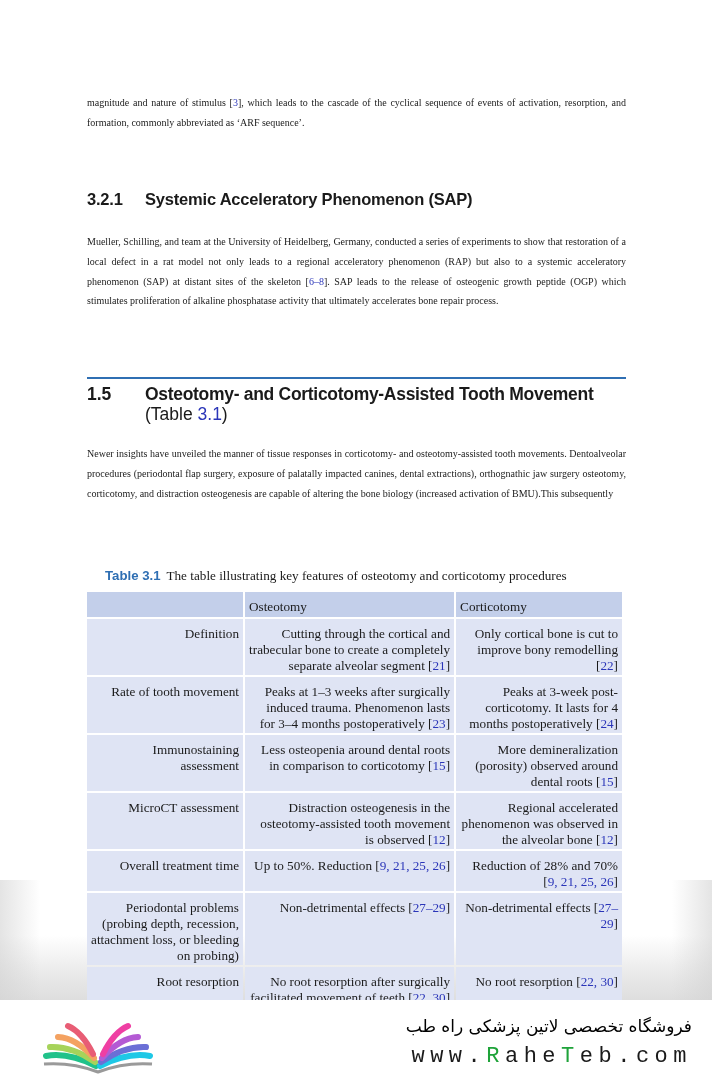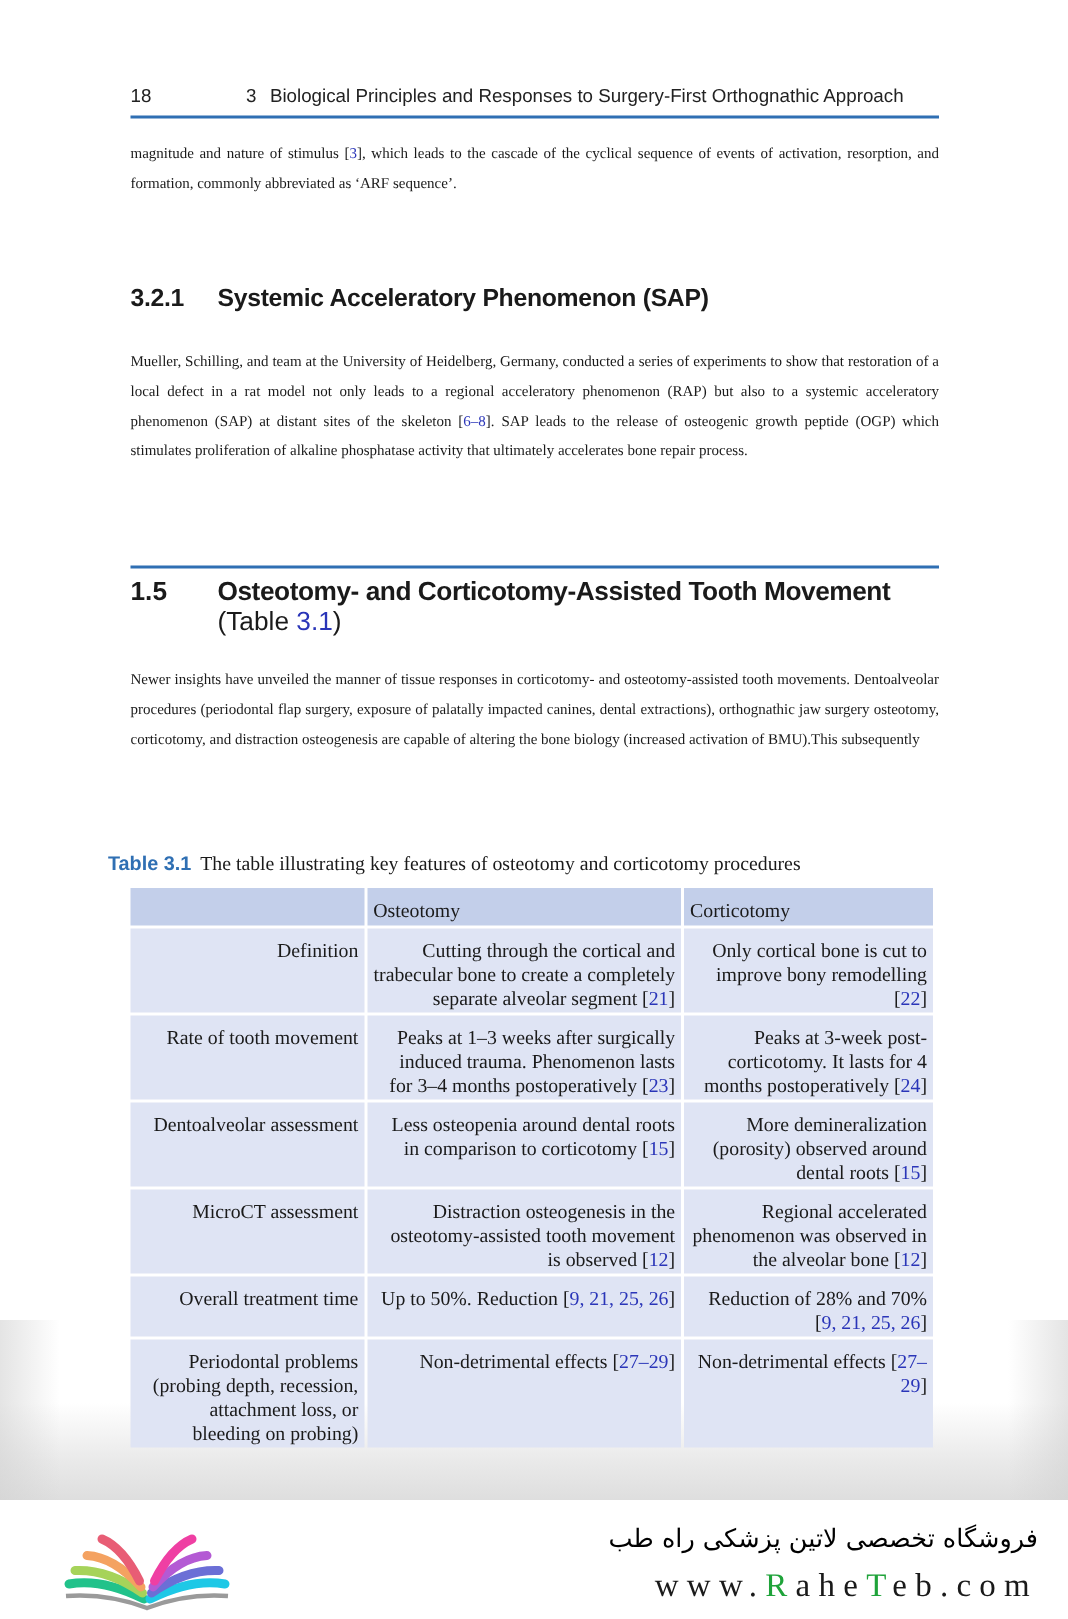--- a/index.html
+++ b/index.html
@@ -46,21 +46,21 @@
   .h-sec {
     position: absolute; left: 87px; top: 384px; width: 539px;
     font-family: "Liberation Sans", sans-serif; font-size: 17.5px; color: #1a1a1a;
   }
   .h-sec .num { position: absolute; left: 0; top: 0; font-weight: bold; }
   .h-sec .title { position: absolute; left: 58px; top: 0; font-weight: bold; white-space: nowrap; letter-spacing: -0.3px; }
   .h-sec .tref { position: absolute; left: 58px; top: 20px; font-weight: normal; }
   .h-sec .tref .cite { color: #2a35b8; }
 
   .caption {
-    position: absolute; left: 72px; top: 568px; width: 539px;
+    position: absolute; left: 105px; top: 568px; width: 539px;
     font-size: 13.2px; white-space: nowrap;
   }
   .caption .label {
     font-family: "Liberation Sans", sans-serif; font-weight: bold; color: #2f6fb3;
     margin-right: 6px; font-size: 13.2px;
   }
 
   table.feat {
     position: absolute; left: 87px; top: 590px; width: 539px;
     border-collapse: separate; border-spacing: 2px 2px; margin-left: -2px;
@@ -78,35 +78,29 @@
   .footer {
     position: absolute; left: 0; top: 1000px; width: 712px; height: 79px; background: #ffffff;
   }
   .logo { position: absolute; left: 38px; top: 12px; width: 120px; height: 62px; }
   .store-name {
     position: absolute; right: 20px; top: 16px;
     font-family: "DejaVu Sans", sans-serif; font-size: 17px; color: #000000; direction: rtl;
   }
   .store-url {
     position: absolute; right: 20px; top: 44px;
-    font-family: Liberation Serif, serif; font-size: 22px; letter-spacing: 5.5px; color: #1a1a1a;
+    font-family: Liberation Mono, monospace; font-size: 22px; letter-spacing: 5.5px; color: #1a1a1a;
   }
   .store-url .hl { color: #1fa33a; }
 </style>
 </head>
 <body>
 
 <div class="page">
 
-  <div class="running-head">
-    <span class="pnum">18</span>
-    <span class="chap">
-      <span class="cnum">3</span><span>Biological Principles and Responses to Surgery-First Orthognathic Approach</span>
-    </span>
-  </div>
 
   <p class="para" style="top:93px; margin:0;"><span>magnitude and nature of stimulus [</span><span class="cite">3</span><span>], which leads to the cascade of the cyclical sequence of events of activation, resorption, and formation, commonly abbreviated as ‘ARF sequence’.</span></p>
 
   <div class="h-sub">
     <span class="num">3.2.1</span><span>Systemic Acceleratory Phenomenon (SAP)</span>
   </div>
 
   <p class="para" style="top:232px; margin:0;"><span>Mueller, Schilling, and team at the University of Heidelberg, Germany, conducted a series of experiments to show that restoration of a local defect in a rat model not only leads to a regional acceleratory phenomenon (RAP) but also to a systemic acceleratory phenomenon (SAP) at distant sites of the skeleton [</span><span class="cite">6–8</span><span>]. SAP leads to the release of osteogenic growth peptide (OGP) which stimulates proliferation of alkaline phosphatase activity that ultimately accelerates bone repair process.</span></p>
 
   <div class="sec-rule"></div>
@@ -140,38 +134,43 @@
           <td>Definition</td>
           <td><span>Cutting through the cortical and trabecular bone to create a completely separate alveolar segment [</span><span class="cite">21</span><span>]</span></td>
           <td><span>Only cortical bone is cut to improve bony remodelling [</span><span class="cite">22</span><span>]</span></td>
         </tr>
         <tr>
           <td>Rate of tooth movement</td>
           <td><span>Peaks at 1–3 weeks after surgically induced trauma. Phenomenon lasts for 3–4 months postoperatively [</span><span class="cite">23</span><span>]</span></td>
           <td><span>Peaks at 3-week post-corticotomy. It lasts for 4 months postoperatively [</span><span class="cite">24</span><span>]</span></td>
         </tr>
         <tr>
-          <td>Dentoalveolar assessment</td>
+          <td>Immunostaining assessment</td>
           <td><span>Less osteopenia around dental roots in comparison to corticotomy [</span><span class="cite">15</span><span>]</span></td>
           <td><span>More demineralization (porosity) observed around dental roots [</span><span class="cite">15</span><span>]</span></td>
         </tr>
         <tr>
           <td>MicroCT assessment</td>
           <td><span>Distraction osteogenesis in the osteotomy-assisted tooth movement is observed [</span><span class="cite">12</span><span>]</span></td>
           <td><span>Regional accelerated phenomenon was observed in the alveolar bone [</span><span class="cite">12</span><span>]</span></td>
         </tr>
         <tr>
           <td>Overall treatment time</td>
           <td><span>Up to 50%. Reduction [</span><span class="cite">9, 21, 25, 26</span><span>]</span></td>
           <td><span>Reduction of 28% and 70% [</span><span class="cite">9, 21, 25, 26</span><span>]</span></td>
         </tr>
         <tr>
           <td>Periodontal problems (probing depth, recession, attachment loss, or bleeding on probing)</td>
           <td><span>Non-detrimental effects [</span><span class="cite">27–29</span><span>]</span></td>
           <td><span>Non-detrimental effects [</span><span class="cite">27–29</span><span>]</span></td>
+        </tr>
+        <tr>
+          <td>Root resorption</td>
+          <td><span>No root resorption after surgically facilitated movement of teeth [</span><span class="cite">22, 30</span><span>]</span></td>
+          <td><span>No root resorption [</span><span class="cite">22, 30</span><span>]</span></td>
         </tr>
       </tbody>
   </table>
 </div>
 
 <div class="footer">
   <svg class="logo" viewBox="0 0 120 62">
     <path d="M8 44 Q30 40 58 54" stroke="#21c28a" stroke-width="6" fill="none" stroke-linecap="round"></path>
     <path d="M12 35 Q34 34 57 50" stroke="#a6d35a" stroke-width="6" fill="none" stroke-linecap="round"></path>
     <path d="M20 25 Q38 26 56 46" stroke="#f4a261" stroke-width="6" fill="none" stroke-linecap="round"></path>

